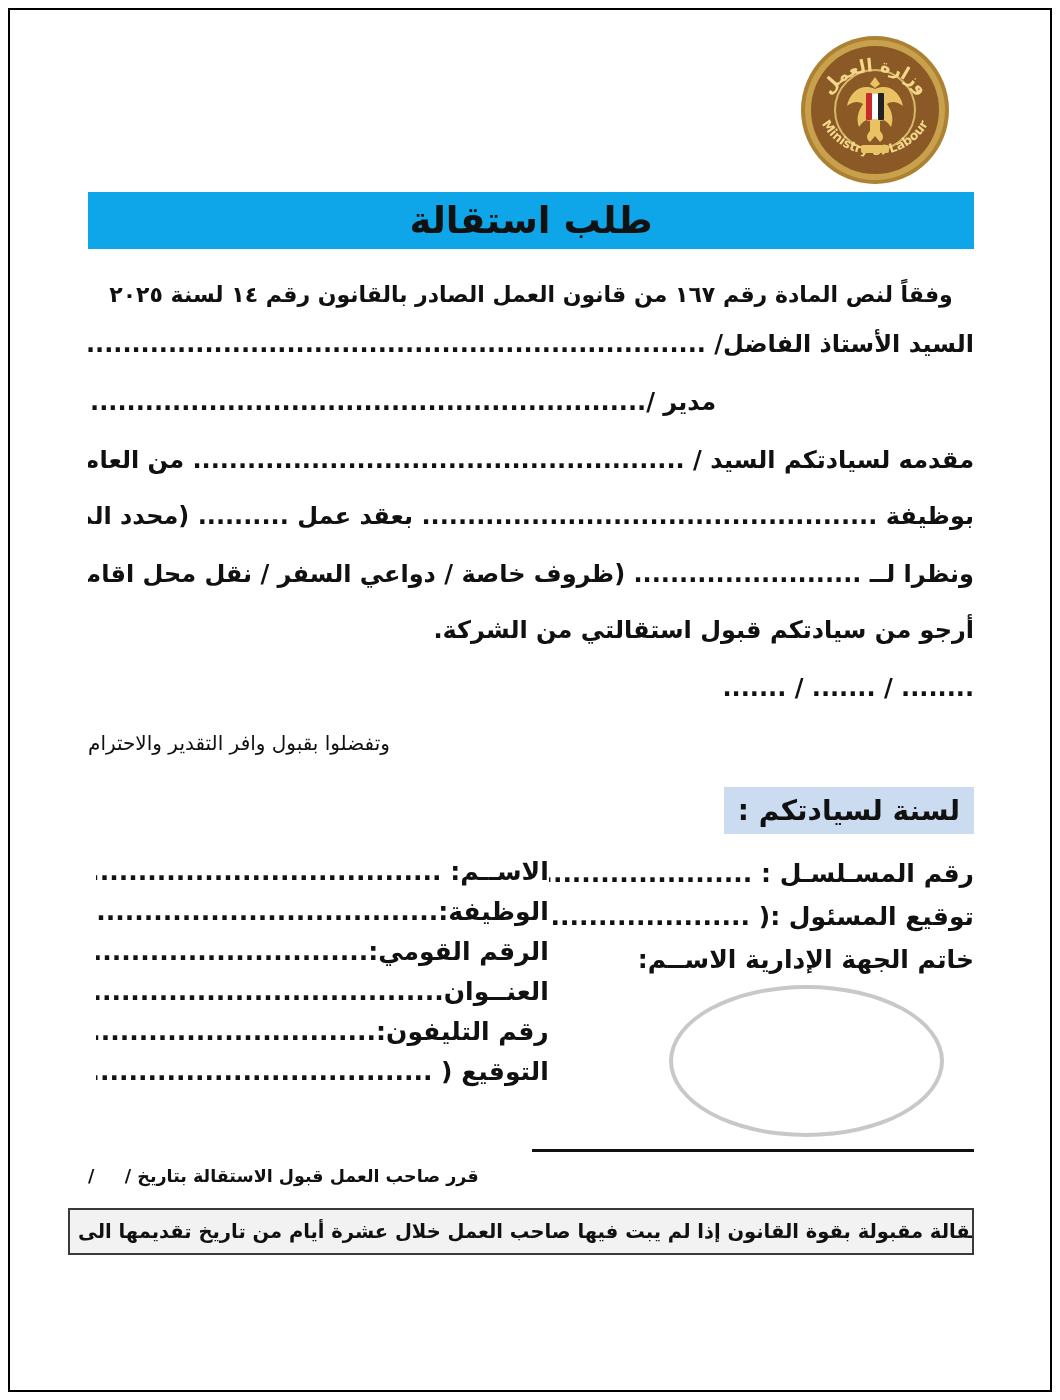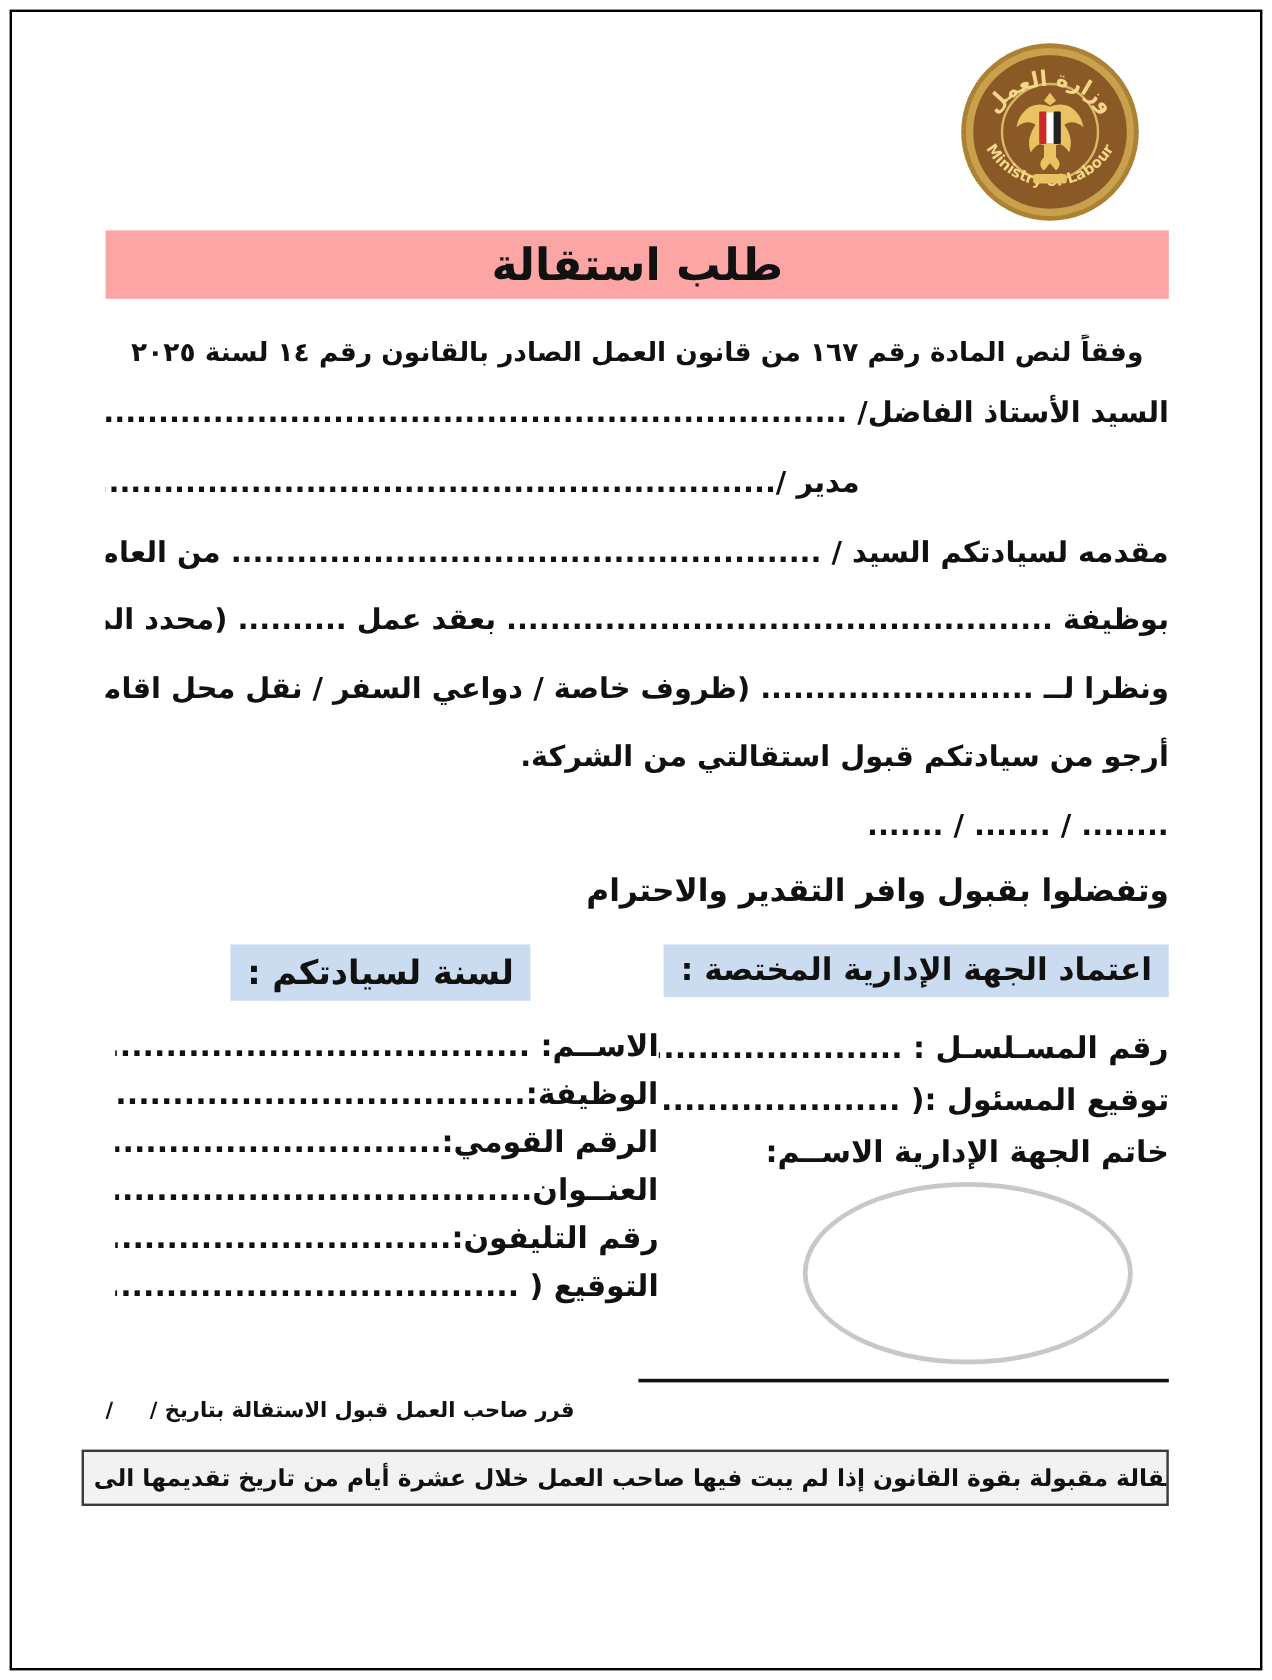--- a/index.html
+++ b/index.html
@@ -15,21 +15,21 @@
   .logo { position: absolute; top: 25px; right: 100px; width: 150px; height: 150px; }
   .logo svg { width: 100%; height: 100%; display: block; }
 
   .content {
     position: absolute; top: 0; left: 78px; right: 76px; bottom: 0;
     direction: rtl;
   }
 
   .title-bar {
     margin-top: 182px; height: 57px;
-    background: #fca5a5;
+    background: #0ea5e9;
     display: flex; align-items: center; justify-content: center;
     font-size: 37px; font-weight: bold; letter-spacing: 1px;
   }
 
   .subtitle {
     margin-top: 30px; height: 32px; line-height: 32px;
     text-align: center; font-size: 22px; font-weight: bold;
     white-space: nowrap; overflow: hidden;
   }
 
@@ -43,21 +43,21 @@
   .l3 { margin-top: 24px; }
   .l4 { margin-top: 22px; }
   .l5 { margin-top: 24px; }
   .l6 { margin-top: 22px; }
   .l7 { margin-top: 20px; }
   .l8 { margin-top: 24px; display: flex; justify-content: space-between; }
   .l8 .slots { font-weight: bold; }
 
   .closing {
     margin-top: 18px; height: 40px; line-height: 40px;
-    text-align: right; font-size: 26px; font-weight: bold;
+    text-align: left; font-size: 20px; font-weight: normal;
   }
 
   .headers { margin-top: 24px; display: flex; justify-content: space-between; align-items: flex-start; }
   .sec-heading {
     background: #ccdcf0; font-weight: bold; white-space: nowrap;
     padding: 7px 14px; font-size: 26px;
   }
   .heading-applicant { margin-left: 104px; font-size: 28px; }
 
   .cols { margin-top: 18px; display: flex; }
@@ -146,21 +146,20 @@
     <div class="line l5">ونظرا لــ ......................... (ظروف خاصة / دواعي السفر / نقل محل اقامتي / أي سبب اخر)</div>
     <div class="line l6">أرجو من سيادتكم قبول استقالتي من الشركة.</div>
 
     <div class="line l8">
       <span class="slots">........ / ....... / .......</span>
     </div>
 
     <div class="closing">وتفضلوا بقبول وافر التقدير والاحترام</div>
 
     <div class="headers">
-      <div class="sec-heading heading-authority">اعتماد الجهة الإدارية المختصة :</div>
       <div class="sec-heading heading-applicant">لسنة لسيادتكم :</div>
     </div>
 
     <div class="cols">
 
       <div class="col-auth">
         <div class="auth-field">رقم المسـلسـل : .........................</div>
         <div class="auth-field">توقيع المسئول :( ......................... )</div>
         <div class="auth-field">خاتم الجهة الإدارية الاســم:</div>
         <div class="stamp-ellipse"></div>

